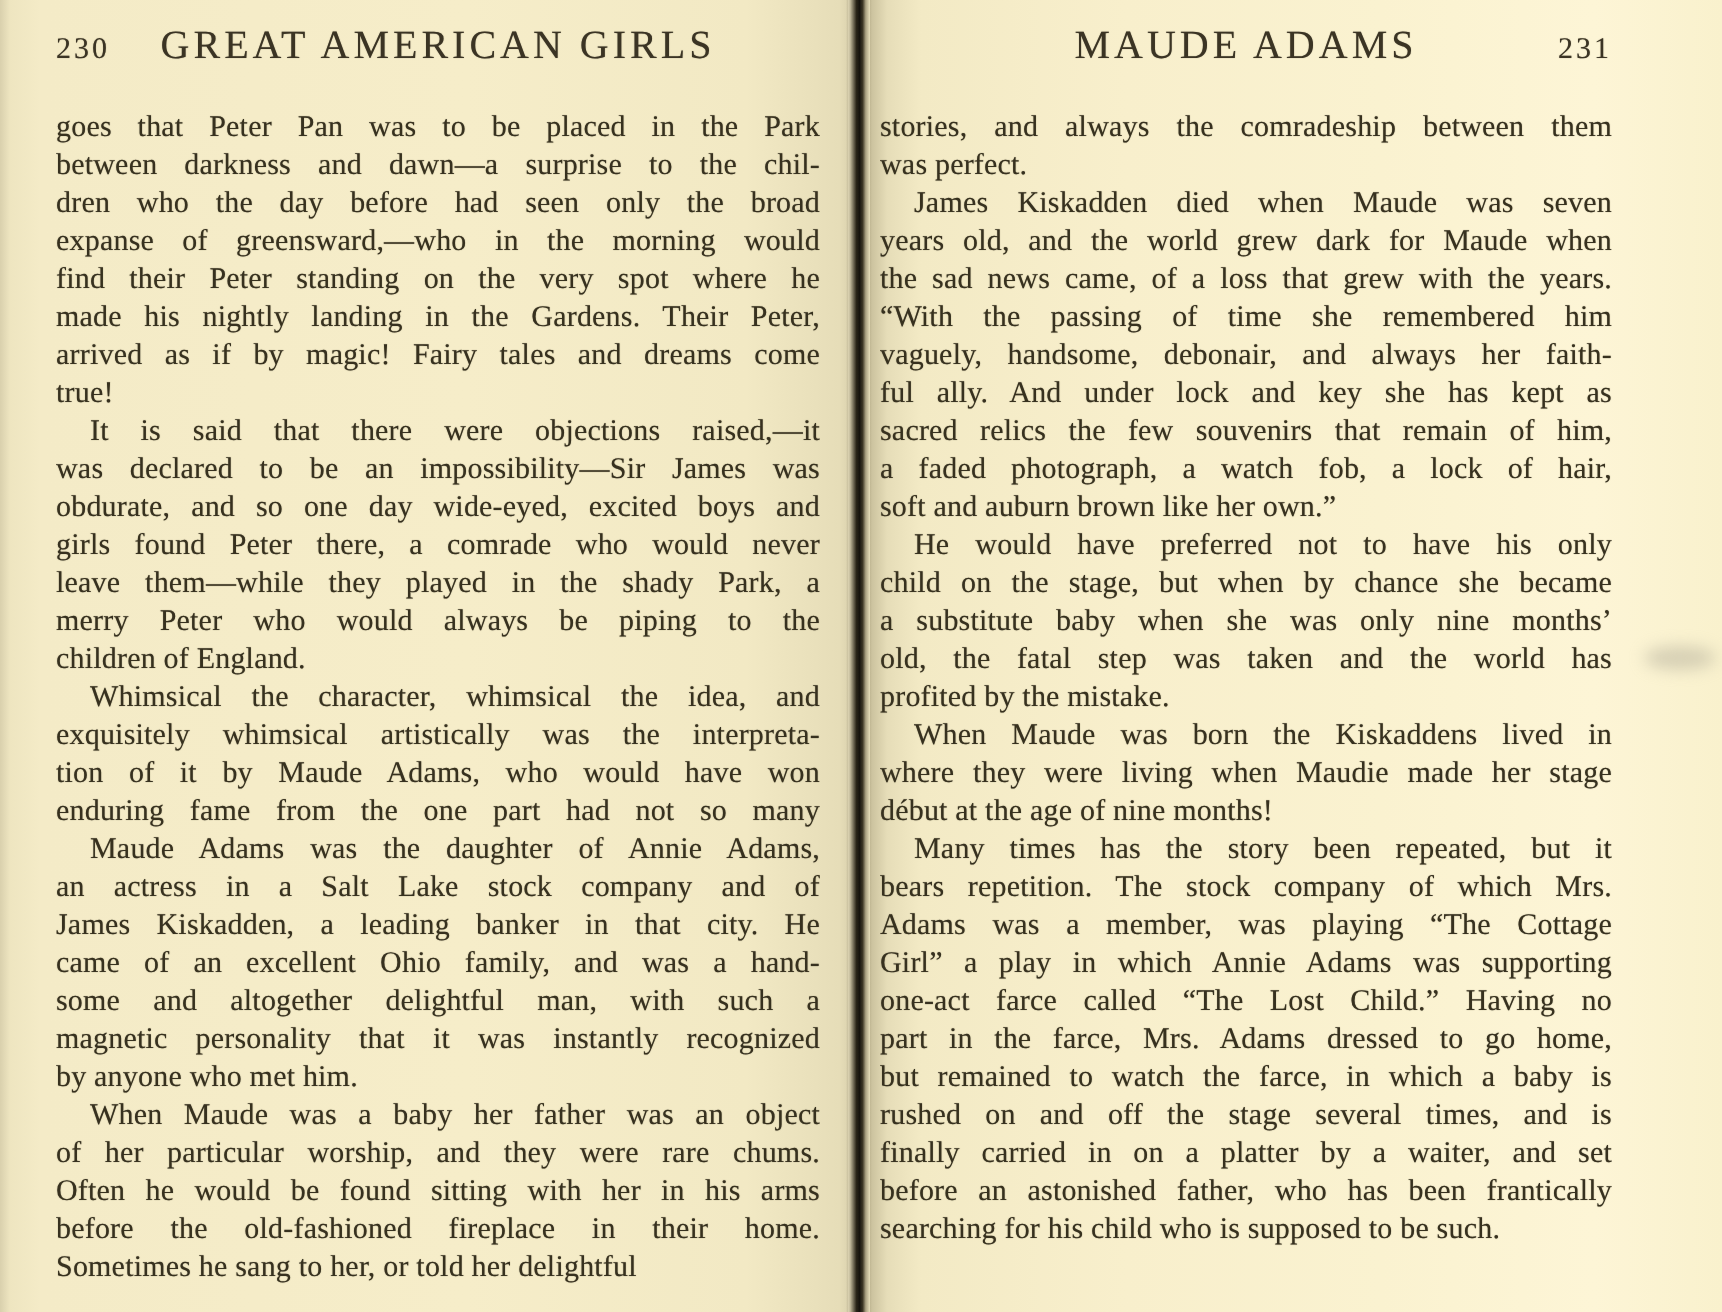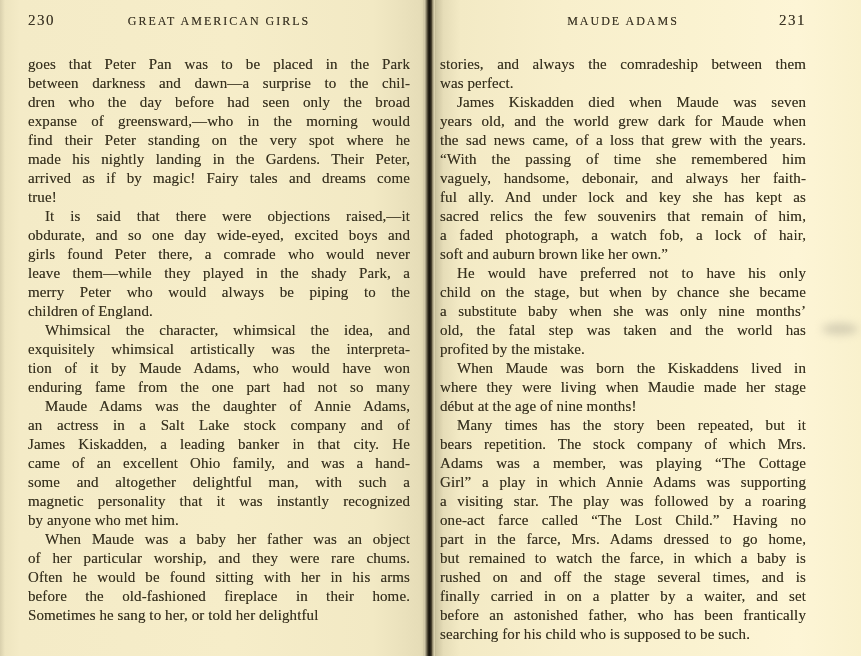--- a/index.html
+++ b/index.html
@@ -32,21 +32,21 @@
   .page-left  .col { left:28px; width:382px;text-decoration:underline; }
   .page-right .col { left:5px;  width:366px; }
 
   .pagehead {
     position:absolute; top:12px; width:100%;
     display:grid; grid-template-columns:1fr auto 1fr; align-items:baseline;
     color:#3b3424;
   }
   .rtitle {
     grid-column:2; text-align:right;
-    font-size:12px; letter-spacing:2px;
+    font-size:20px; letter-spacing:2px;
     text-shadow:0 0 .5px rgba(59,52,36,.55);
   }
   .folio {
     font-size:15px; letter-spacing:1.5px;
     text-shadow:0 0 .5px rgba(59,52,36,.55);
   }
   .folio-left  { grid-column:1; justify-self:start; }
   .folio-right { grid-column:3; justify-self:end; }
   .spacer { visibility:hidden; }
 
@@ -86,20 +86,21 @@
           <div class="line">between darkness and dawn—a surprise to the chil-</div>
           <div class="line">dren who the day before had seen only the broad</div>
           <div class="line">expanse of greensward,—who in the morning would</div>
           <div class="line">find their Peter standing on the very spot where he</div>
           <div class="line">made his nightly landing in the Gardens. Their Peter,</div>
           <div class="line">arrived as if by magic! Fairy tales and dreams come</div>
           <div class="line lastline">true!</div>
         </div>
         <div class="para">
           <div class="line firstline">It is said that there were objections raised,—it</div>
+          <div class="line">was declared to be an impossibility—Sir James was</div>
           <div class="line">obdurate, and so one day wide-eyed, excited boys and</div>
           <div class="line">girls found Peter there, a comrade who would never</div>
           <div class="line">leave them—while they played in the shady Park, a</div>
           <div class="line">merry Peter who would always be piping to the</div>
           <div class="line lastline">children of England.</div>
         </div>
         <div class="para">
           <div class="line firstline">Whimsical the character, whimsical the idea, and</div>
           <div class="line">exquisitely whimsical artistically was the interpreta-</div>
           <div class="line">tion of it by Maude Adams, who would have won</div>
@@ -160,21 +161,20 @@
         <div class="para">
           <div class="line firstline">When Maude was born the Kiskaddens lived in</div>
           <div class="line">where they were living when Maudie made her stage</div>
           <div class="line lastline">début at the age of nine months!</div>
         </div>
         <div class="para">
           <div class="line firstline">Many times has the story been repeated, but it</div>
           <div class="line">bears repetition. The stock company of which Mrs.</div>
           <div class="line">Adams was a member, was playing “The Cottage</div>
           <div class="line">Girl” a play in which Annie Adams was supporting</div>
-          <div class="line">a visiting star. The play was followed by a roaring</div>
           <div class="line">one-act farce called “The Lost Child.” Having no</div>
           <div class="line">part in the farce, Mrs. Adams dressed to go home,</div>
           <div class="line">but remained to watch the farce, in which a baby is</div>
           <div class="line">rushed on and off the stage several times, and is</div>
           <div class="line">finally carried in on a platter by a waiter, and set</div>
           <div class="line">before an astonished father, who has been frantically</div>
           <div class="line lastline">searching for his child who is supposed to be such.</div>
         </div>
       </div>
   </div>

